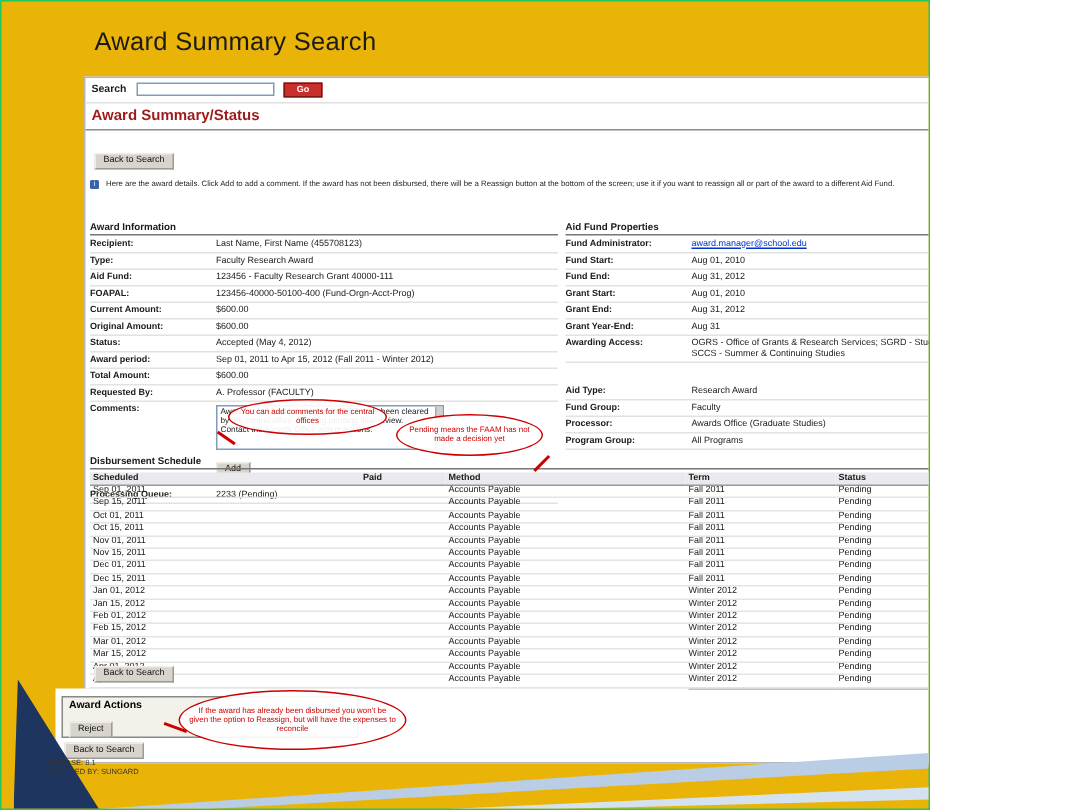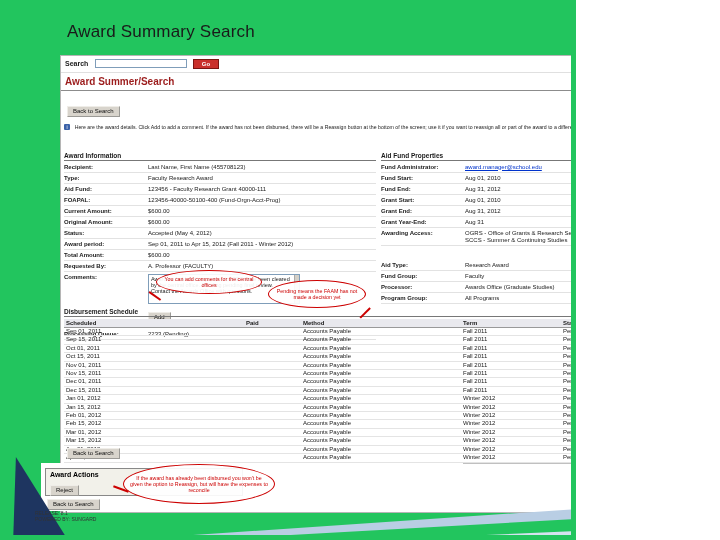--- a/index.html
+++ b/index.html
@@ -1,17 +1,17 @@
 <!DOCTYPE html>
 <html><head>
 <meta charset="utf-8">
 <style>
   html,body{margin:0;padding:0;background:#fff;}
-  .slide{position:relative;width:576px;height:540px;background:#22c55e;overflow:hidden;
-         font-family:"Liberation Sans",sans-serif;box-sizing:border-box;border:5px solid #22c55e;}
+  .slide{position:relative;width:620px;height:540px;background:#eab308;overflow:hidden;
+         font-family:"Liberation Sans",sans-serif;box-sizing:border-box;border:1px solid #22c55e;}
   .slide-title{position:absolute;left:62px;top:17px;font-size:17px;color:#1a1a1a;letter-spacing:.2px;}
 
   
   .shot{position:absolute;left:55px;top:50px;width:658px;height:456px;background:#fff;
         border:1px solid #b5b5b5;z-index:2;font-size:6px;color:#1a1a1a;}
   .topbar{position:absolute;left:0;top:0;width:100%;height:16px;border-bottom:1px solid #e0e0e0;}
   .search-label{position:absolute;left:4px;top:4px;font-weight:bold;font-size:7px;}
   .search-input{position:absolute;left:34px;top:3px;width:92px;height:9px;border:1px solid #7f9db9;
                 font-size:6px;padding:0 1px;box-sizing:border-box;}
   .go-btn{position:absolute;left:132px;top:3px;width:26px;height:10px;background:#c9302c;color:#fff;
@@ -102,21 +102,21 @@
 
   <div class="shot">
 
     <div class="topbar">
       <span class="search-label">Search</span>
       <input class="search-input" value="" style="">
       <button class="go-btn">Go</button>
       <div class="top-links"><span class="top-link">MENU</span><span class="top-link">SITE MAP</span><span class="top-link">HELP</span><span class="top-link">EXIT</span></div>
     </div>
 
-    <div class="page-title">Award Summer/Search</div>
+    <div class="page-title">Award Summary/Status</div>
     <div class="title-rule"></div>
 
     <button class="bevel btn-back-top">Back to Search</button>
 
     <div class="info-row">
       <span class="info-icon">i</span>
       <span class="info-text">Here are the award details. Click Add to add a comment. If the award has not been disbursed, there will be a Reassign button at the bottom of the screen; use it if you want to reassign all or part of the award to a different Aid Fund.</span>
     </div>
 
     <div class="col left">

